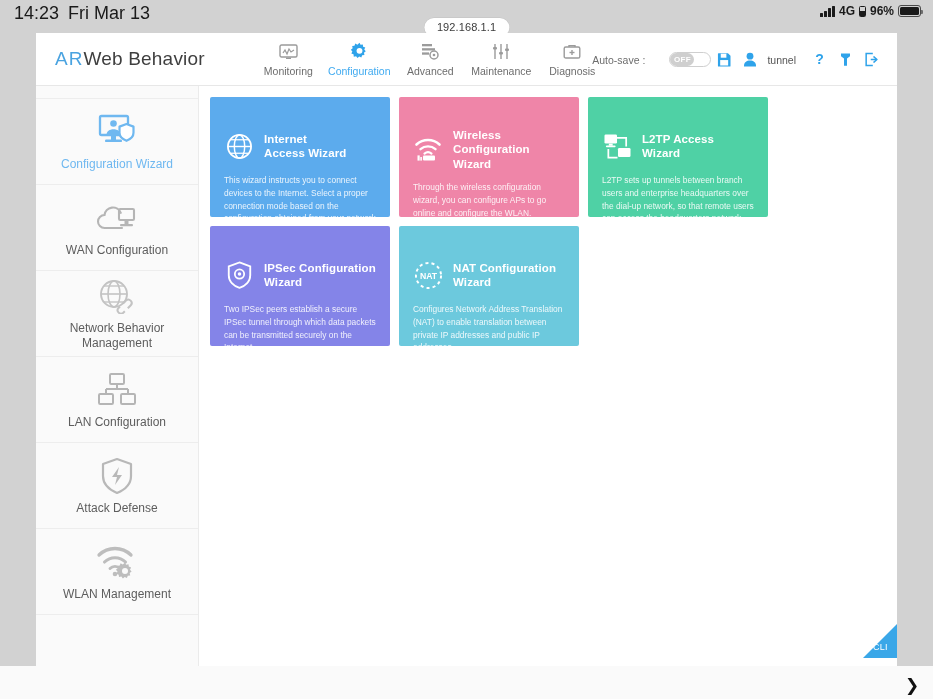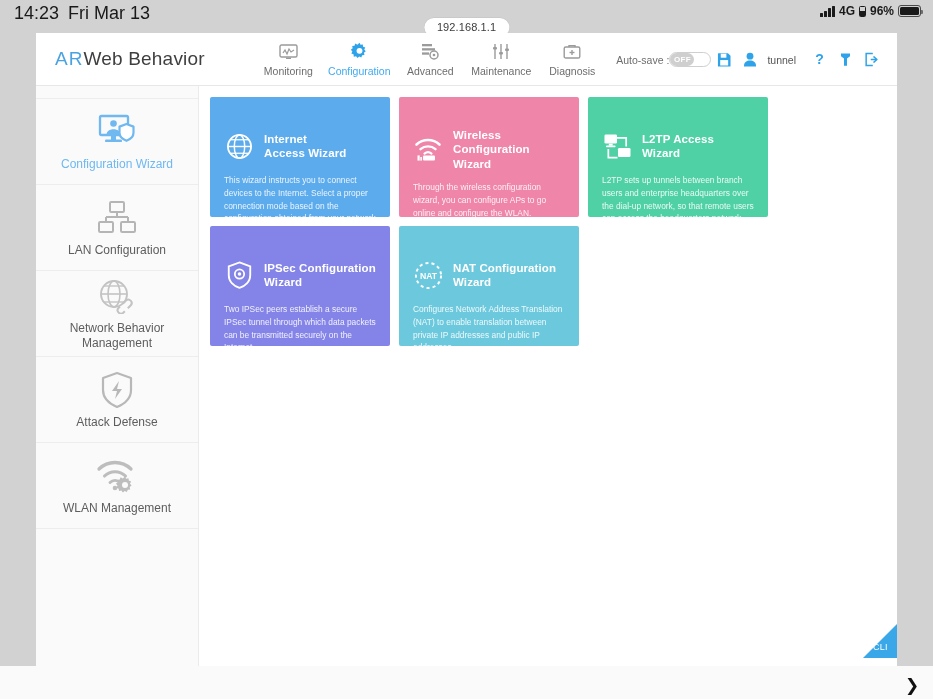--- a/index.html
+++ b/index.html
@@ -94,21 +94,21 @@
   }
   .navtab .lbl { font-size: 10.5px; color: #6d6d6d; white-space: nowrap; }
   .navtab.active .lbl { color: #3faaf0; }
   .navicon { height: 20px; display: flex; align-items: center; justify-content: center; }
   .navicon svg { display: block; }
 
   .rightzone {
     position: absolute; right: 13px; top: 0; height: 53px;
     display: flex; align-items: center; gap: 0;
   }
-  .autosave-lbl { font-size: 10.5px; color: #6d6d6d; margin-right: 0; white-space: nowrap; }
+  .autosave-lbl { font-size: 10.5px; color: #6d6d6d; margin-right: 24px; white-space: nowrap; }
   .toggle {
     width: 42px; height: 15px; border-radius: 8px;
     border: 1px solid #cfcfcf; background: #ffffff;
     display: flex; align-items: flex-start; position: relative;
   }
   .toggle .knob {
     width: 24px; height: 13px; border-radius: 7px;
     background: #cfcfcf; color: #ffffff;
     font-size: 8px; font-weight: bold; letter-spacing: .3px;
     display: flex; align-items: center; justify-content: center;
@@ -358,55 +358,67 @@
               <circle cx="17.5" cy="9.5" r="3.3" fill="#6fb8f0"></circle>
               <path d="M10.5 21c0-3.7 3.1-5.8 7-5.8s7 2.1 7 5.8z" fill="#6fb8f0"></path>
               <rect x="15" y="21" width="5" height="5" fill="#6fb8f0"></rect>
               <rect x="9" y="25.5" width="17" height="2.6" rx="1.2" fill="#6fb8f0"></rect>
               <path d="M30.5 10l7 2.6v6.2c0 4.1-3.4 6.6-7 8-3.6-1.4-7-3.9-7-8v-6.2z" fill="#ffffff" stroke="#6fb8f0" stroke-width="2.2" stroke-linejoin="round"></path>
             </svg>
           </span>
           <span class="slbl">Configuration Wizard</span>
         </div>
 
+        <div class="side-item">
+          <span class="sicon">
+            <svg width="44" height="34" viewBox="0 0 44 34">
+              <path d="M14 27h-4.5A6.5 6.5 0 0 1 9.5 14a8.5 8.5 0 0 1 16.3-2.2" fill="none" stroke="#b5b5b5" stroke-width="2.1" stroke-linecap="round"></path>
+              <rect x="24" y="8" width="15" height="11" rx="1.2" fill="none" stroke="#b5b5b5" stroke-width="2.1"></rect>
+              <rect x="29.5" y="19" width="4" height="4" fill="#b5b5b5"></rect>
+              <rect x="25" y="23" width="13" height="2.2" rx="1" fill="#b5b5b5"></rect>
+              <path d="M12 27h15" fill="none" stroke="#b5b5b5" stroke-width="2.1" stroke-linecap="round"></path>
+            </svg>
+          </span>
+          <span class="slbl">WAN Configuration</span>
+        </div>
+
+        <div class="side-item">
+          <span class="sicon">
+            <svg width="42" height="36" viewBox="0 0 42 36">
+              <circle cx="18" cy="16" r="13" fill="none" stroke="#c3c3c3" stroke-width="1.9"></circle>
+              <ellipse cx="18" cy="16" rx="6" ry="13" fill="none" stroke="#c3c3c3" stroke-width="1.6"></ellipse>
+              <line x1="5" y1="16" x2="31" y2="16" stroke="#c3c3c3" stroke-width="1.6"></line>
+              <line x1="8" y1="8" x2="28" y2="8" stroke="#c3c3c3" stroke-width="1.4"></line>
+              <line x1="8" y1="24" x2="28" y2="24" stroke="#c3c3c3" stroke-width="1.4"></line>
+              <path d="M27 25.5l3-3a3.4 3.4 0 0 1 4.8 4.8l-3 3" fill="none" stroke="#c3c3c3" stroke-width="2"></path>
+              <path d="M24 28.5l-1.5 1.5a3.4 3.4 0 0 0 4.8 4.8l1.5-1.5" fill="none" stroke="#c3c3c3" stroke-width="2"></path>
+            </svg>
+          </span>
+          <span class="slbl">Network Behavior Management</span>
+        </div>
 
         <div class="side-item">
           <span class="sicon">
             <svg width="42" height="36" viewBox="0 0 42 36">
               <rect x="14" y="2" width="14" height="10" rx="1.2" fill="none" stroke="#b5b5b5" stroke-width="2"></rect>
               <rect x="3" y="22" width="14" height="10" rx="1.2" fill="none" stroke="#b5b5b5" stroke-width="2"></rect>
               <rect x="25" y="22" width="14" height="10" rx="1.2" fill="none" stroke="#b5b5b5" stroke-width="2"></rect>
               <g stroke="#b5b5b5" stroke-width="2" fill="none">
                 <line x1="21" y1="12" x2="21" y2="17"></line>
                 <line x1="10" y1="17" x2="32" y2="17"></line>
                 <line x1="10" y1="17" x2="10" y2="22"></line>
                 <line x1="32" y1="17" x2="32" y2="22"></line>
               </g>
             </svg>
           </span>
           <span class="slbl">LAN Configuration</span>
         </div>
 
         <div class="side-item">
           <span class="sicon">
-            <svg width="42" height="36" viewBox="0 0 42 36">
-              <circle cx="18" cy="16" r="13" fill="none" stroke="#c3c3c3" stroke-width="1.9"></circle>
-              <ellipse cx="18" cy="16" rx="6" ry="13" fill="none" stroke="#c3c3c3" stroke-width="1.6"></ellipse>
-              <line x1="5" y1="16" x2="31" y2="16" stroke="#c3c3c3" stroke-width="1.6"></line>
-              <line x1="8" y1="8" x2="28" y2="8" stroke="#c3c3c3" stroke-width="1.4"></line>
-              <line x1="8" y1="24" x2="28" y2="24" stroke="#c3c3c3" stroke-width="1.4"></line>
-              <path d="M27 25.5l3-3a3.4 3.4 0 0 1 4.8 4.8l-3 3" fill="none" stroke="#c3c3c3" stroke-width="2"></path>
-              <path d="M24 28.5l-1.5 1.5a3.4 3.4 0 0 0 4.8 4.8l1.5-1.5" fill="none" stroke="#c3c3c3" stroke-width="2"></path>
-            </svg>
-          </span>
-          <span class="slbl">Network Behavior Management</span>
-        </div>
-
-        <div class="side-item">
-          <span class="sicon">
             <svg width="36" height="38" viewBox="0 0 36 38">
               <path d="M18 2l14 5v12c0 8.6-6.8 14-14 17C11 33 4 27.6 4 19V7z" fill="none" stroke="#b8b8b8" stroke-width="2.2" stroke-linejoin="round"></path>
               <path d="M20 10l-7 10h5l-2 8 7-10h-5z" fill="#b8b8b8"></path>
             </svg>
           </span>
           <span class="slbl">Attack Defense</span>
         </div>
 
         <div class="side-item">
           <span class="sicon">

